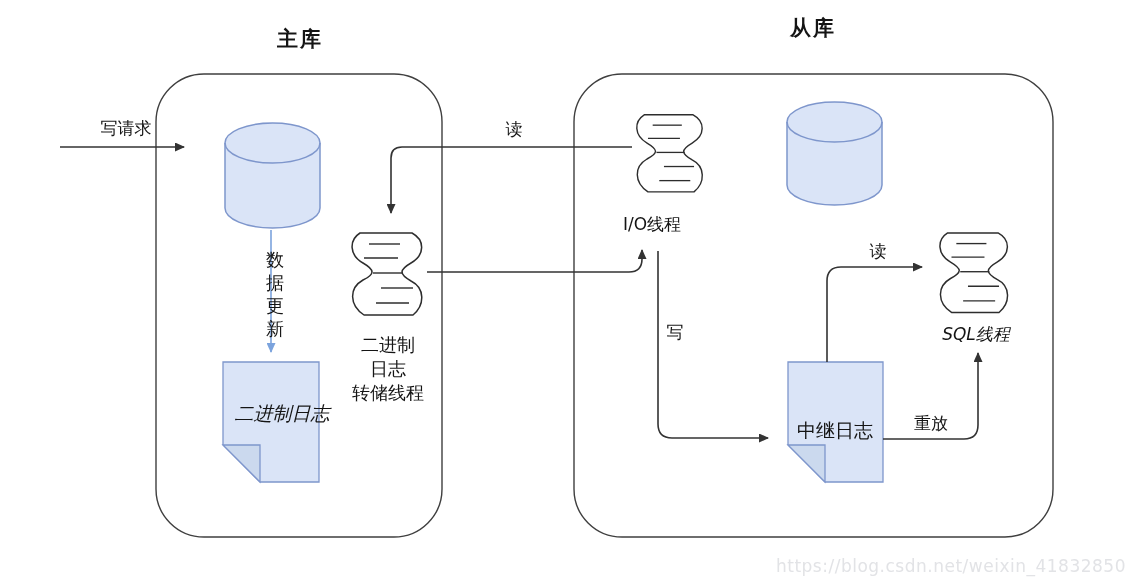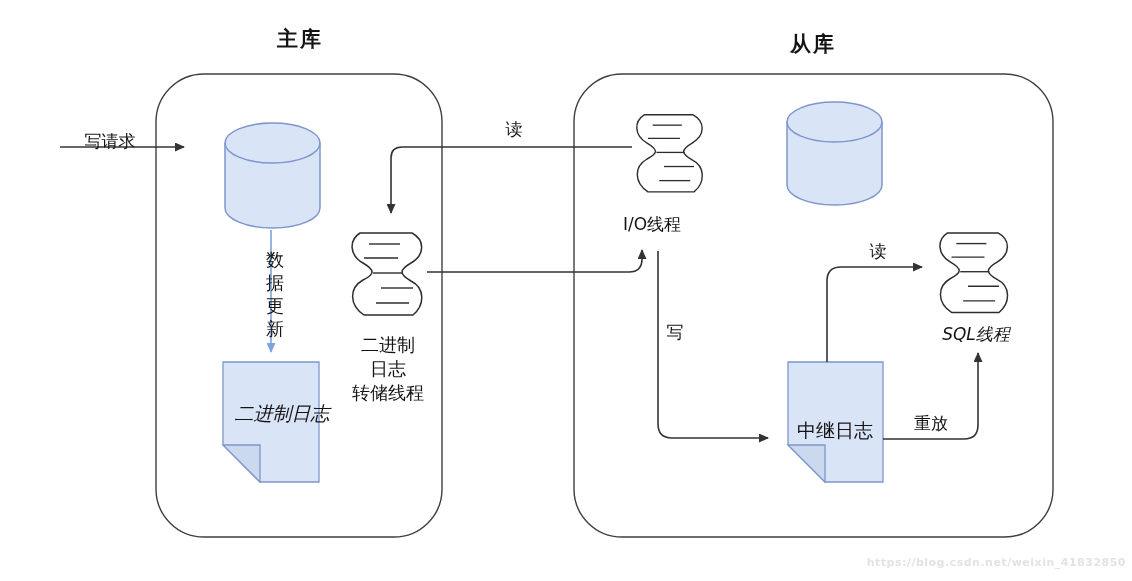--- a/index.html
+++ b/index.html
@@ -29,24 +29,23 @@
     word-break:break-all;
     line-height:23px;
     font-size:18px;
     margin-left:30px;
   }
   .multiline{line-height:24px;font-size:18px;}
   .watermark{
     position:absolute;
     right:6px;top:556px;
     transform:none;
-    font-size:11px;
+    font-size:17px;
     color:#e2e3e6;
     letter-spacing:0.5px;
-    font-weight:bold;
   }
 </style>
 </head>
 <body>
 
 <div class="stage">
 
   <svg width="1132" height="581" viewBox="0 0 1132 581">
     <defs>
       <marker id="arrowBlack" markerWidth="11" markerHeight="9" refX="9" refY="4.5" orient="auto" markerUnits="userSpaceOnUse">
@@ -100,23 +99,23 @@
       <path d="M632,147 L402,147 Q391,147 391,158 L391,213" marker-end="url(#arrowBlack)"></path>
       <path d="M427,272 L629,272 Q642,272 642,259 L642,250" marker-end="url(#arrowBlack)"></path>
       <path d="M658,251 L658,424 Q658,438 672,438 L768,438" marker-end="url(#arrowBlack)"></path>
       <path d="M827,362 L827,281 Q827,267 841,267 L922,267" marker-end="url(#arrowBlack)"></path>
       <path d="M883,439 L964,439 Q978,439 978,425 L978,353" marker-end="url(#arrowBlack)"></path>
     </g>
     <path d="M271,230 L271,352" fill="none" stroke="#7ba3dd" stroke-width="1.6" marker-end="url(#arrowBlue)"></path>
   </svg>
 
   <div class="lbl title" style="left:300px;top:39px;">主库</div>
-  <div class="lbl title" style="left:813px;top:44px;">从库</div>
+  <div class="lbl title" style="left:813px;top:28px;">从库</div>
 
-  <div class="lbl" style="left:110px;top:129px;margin-top:13px;">写请求</div>
+  <div class="lbl" style="left:126px;top:129px;">写请求</div>
 
   <div class="lbl" style="left:514px;top:130px;">读</div>
 
   <div class="lbl vtext" style="left:245px;top:294px;">数据更新</div>
 
   <div class="lbl doc-label" style="left:282px;top:414px;font-style:italic;">二进制日志</div>
 
   <div class="lbl multiline" style="left:388px;top:369px;">
     <div>二进制</div>
     <div>日志</div>

